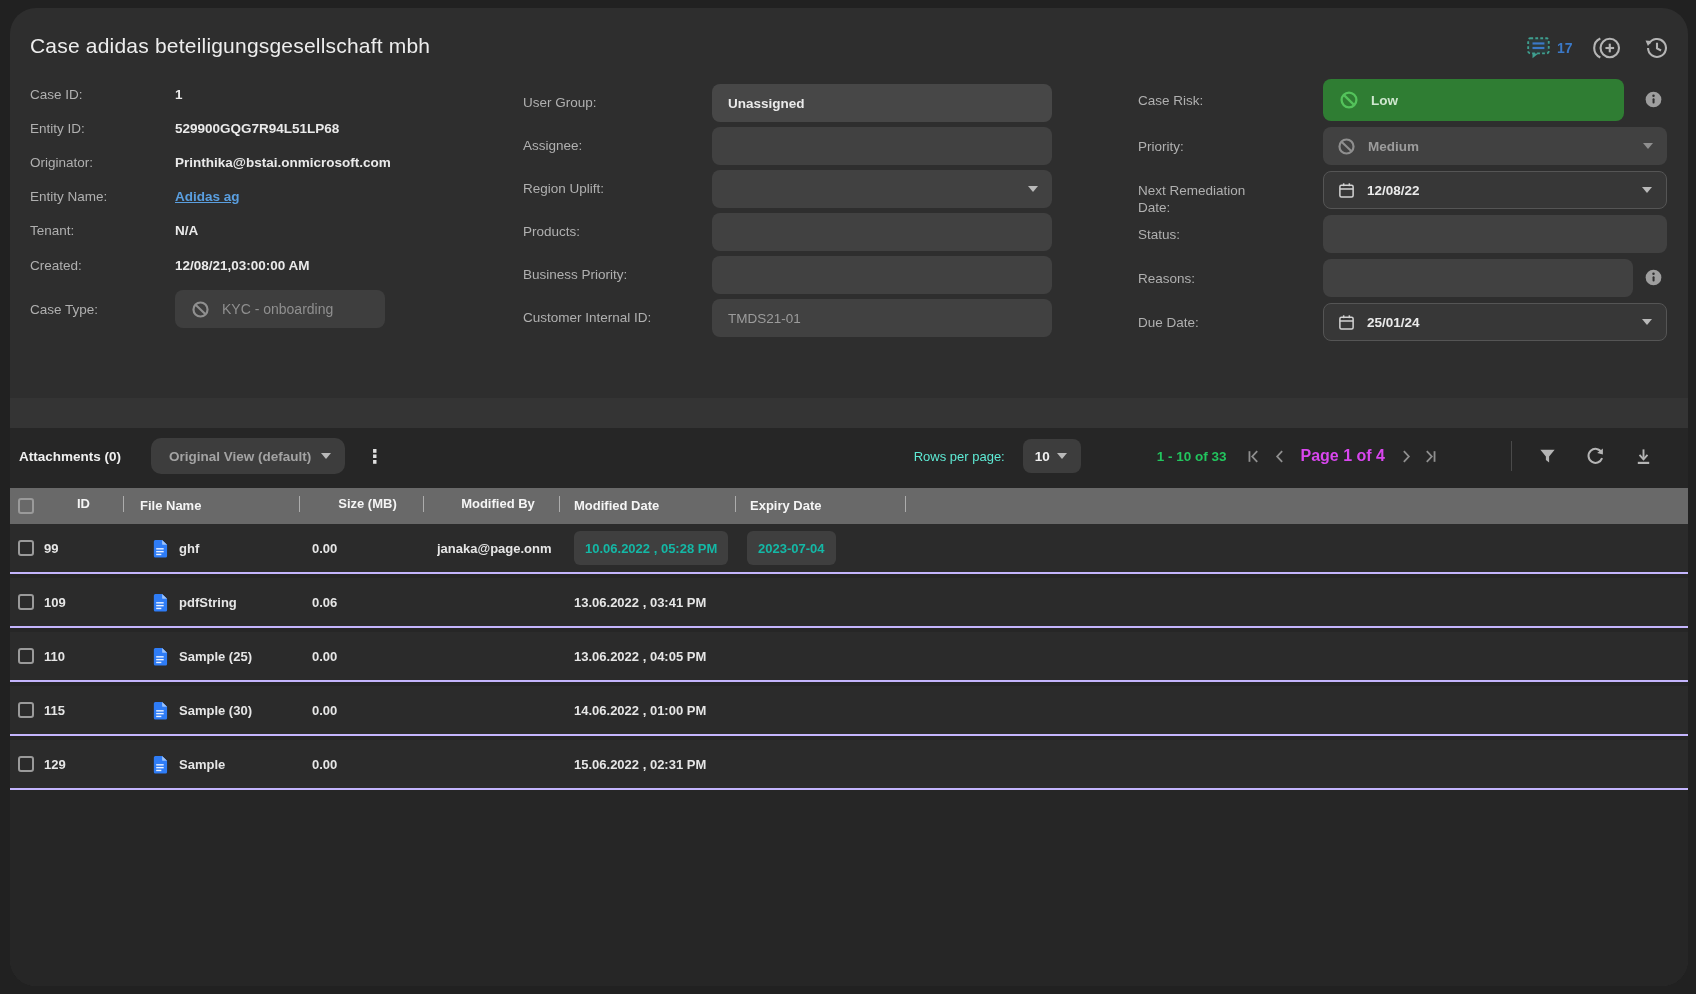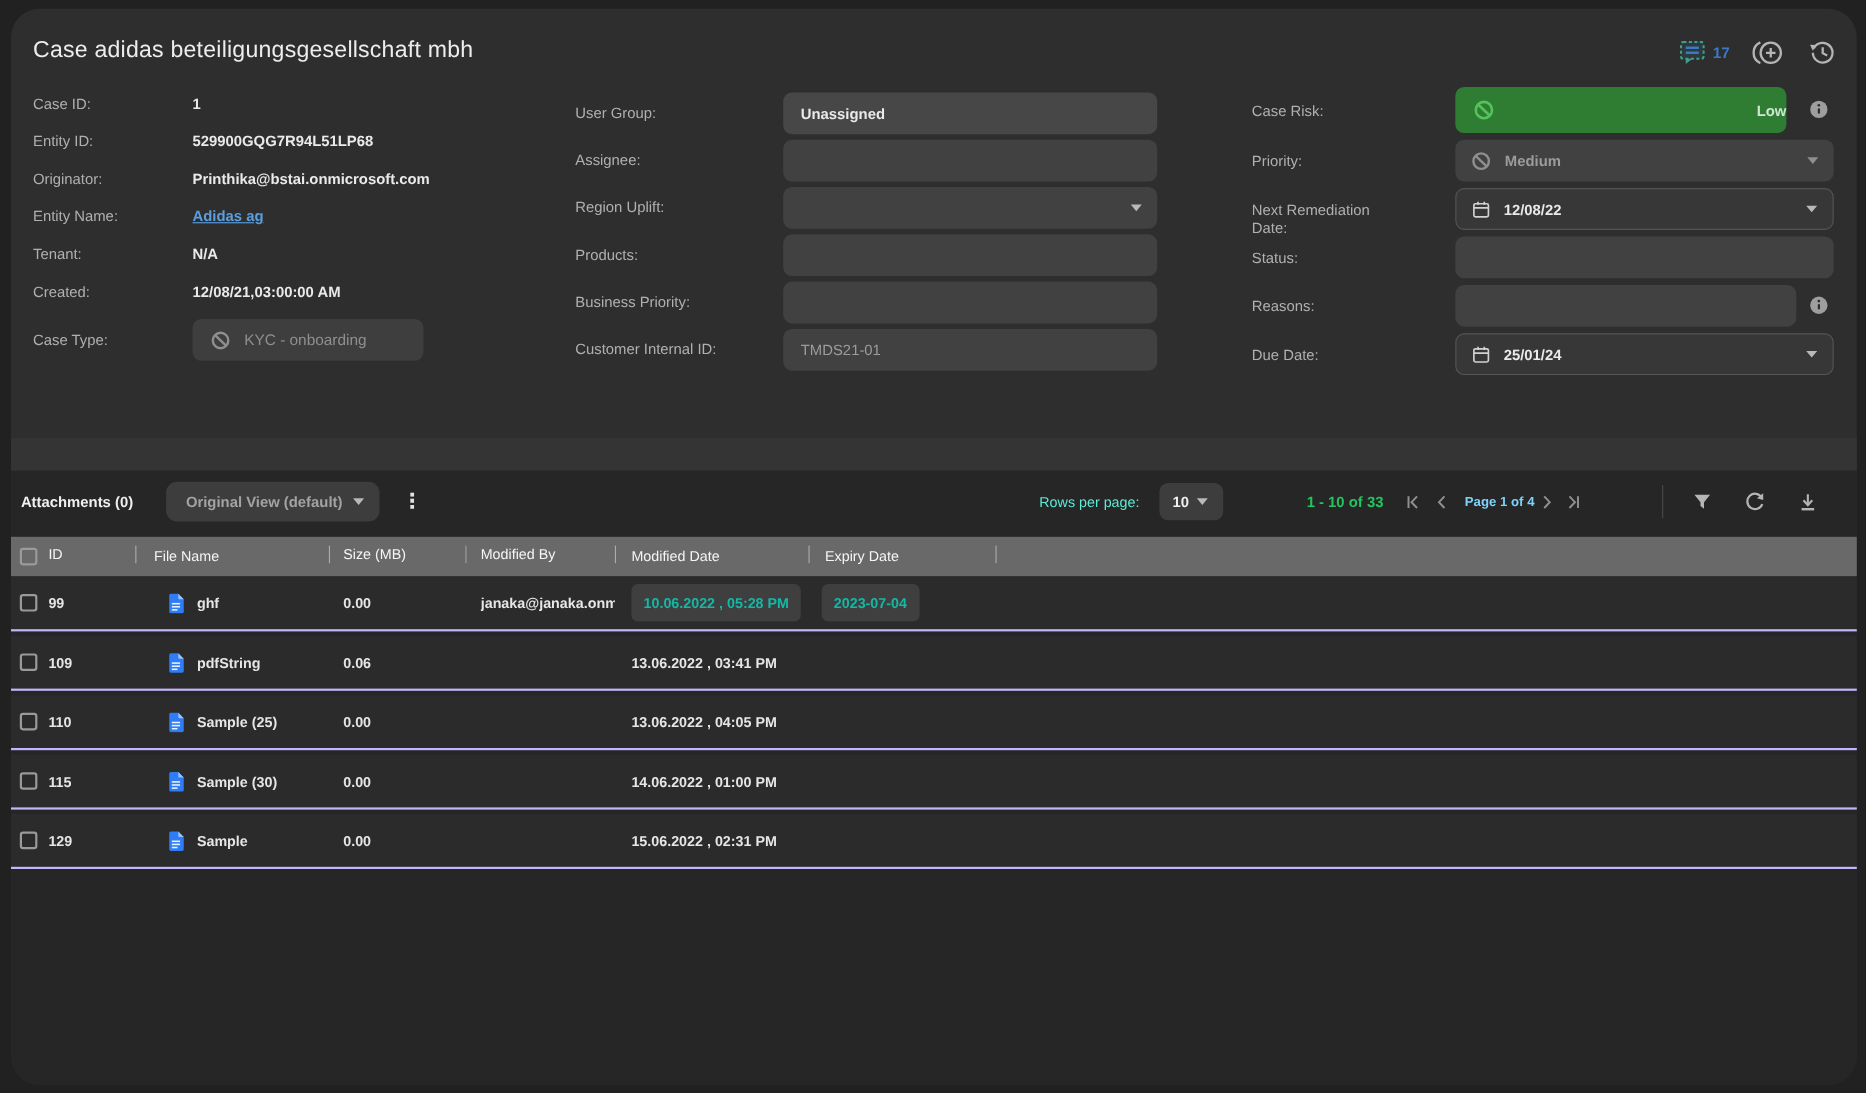--- a/index.html
+++ b/index.html
@@ -35,28 +35,28 @@
   
   .toolbar{position:absolute;left:10px;top:432px;width:1678px;height:48px;display:flex;align-items:center;padding:0 32px 0 9px;}
   .att-title{font-size:13.5px;font-weight:700;color:#f0f0f0;}
   .view-btn{margin-left:30px;height:36px;background:#3d3d3d;border-radius:10px;display:flex;align-items:center;padding:0 34px 0 18px;position:relative;}
   .view-btn .vb{font-size:13.5px;font-weight:600;color:#a3a3a3;}
   .kebab{margin-left:20px;color:#e0e0e0;font-size:19px;font-weight:700;line-height:19px;letter-spacing:0;}
   .rpp-label{margin-left:auto;font-size:13px;color:#5eead4;}
   .rpp-box{margin-left:18px;width:58px;height:34px;background:#3d3d3d;border-radius:8px;position:relative;display:flex;align-items:center;}
   .rpp-box .fv{margin-left:12px;font-size:13.5px;font-weight:700;color:#f0f0f0;}
   .range{margin-left:76px;font-size:13.5px;font-weight:600;color:#22c55e;}
-  .pgtxt{margin-left:10px;font-size:12px;font-weight:600;color:#7dd3fc;}
+  .pgtxt{margin-left:10px;margin-right:10px;font-size:16px;font-weight:600;color:#d946ef;}
   .pg-ic{display:flex;align-items:center;justify-content:center;width:22px;height:22px;}
   .tb-divider{width:1px;height:30px;background:#4a4a4a;margin-left:70px;}
   .tb-ic{display:flex;align-items:center;justify-content:center;width:26px;height:26px;margin-left:22px;}
 
   
   .thead{position:absolute;left:10px;top:488px;width:1678px;height:36px;background:#696969;display:flex;align-items:center;}
-  .hc{font-size:13px;font-weight:400;color:#f5f5f5;height:40px;line-height:36px;position:relative;white-space:nowrap;}
+  .hc{font-size:13px;font-weight:700;color:#f5f5f5;height:40px;line-height:36px;position:relative;white-space:nowrap;text-align:center;}
   .sep::before{content:"";position:absolute;left:0;top:10px;width:1px;height:16px;background:rgba(255,255,255,.45);}
   .c-check{width:34px;display:flex;align-items:center;padding-left:8px;}
   .c-id{width:79px;}
   .c-file{width:176px;padding-left:17px;display:flex;align-items:center;}
   .c-size{width:124px;padding-left:13px;}
   .c-modby{width:136px;padding-left:14px;overflow:hidden;white-space:nowrap;}
   .c-moddate{width:176px;padding-left:15px;display:flex;align-items:center;}
   .c-expiry{width:170px;padding-left:15px;display:flex;align-items:center;}
   .c-rest{flex:1;position:relative;}
   .cb{display:inline-block;width:16px;height:16px;border:2px solid #9a9a9a;border-radius:3px;background:transparent;}
@@ -180,21 +180,21 @@
       <div class="frow" style="top: 299px;">
         <span class="flabel" style="display:inline-block;width:170px;line-height:38px;">Customer Internal ID:</span>
         <span class="fieldbox" style="left:189px;top:0;width:340px;height:38px;background:#414141;">
           <span class="fv muted">TMDS21-01</span>
         </span>
       </div>
     </div>
   <div class="fcol" id="col-right" style="left:1138px;width:550px;">
       <div class="frow" style="top: 79px; align-items: flex-start;">
         <span class="flabel" style="display:inline-block;width:125px;align-self:flex-start;margin-top:13px;">Case Risk:</span>
-        <span class="fieldbox risk-badge" style="left:185px;top:0;width:301px;height:42px;justify-content:space-between;">
+        <span class="fieldbox risk-badge" style="left:185px;top:0;width:301px;height:42px;">
           <span style="margin-left:16px;display:flex;">
             <svg width="20" height="20" viewBox="0 0 20 20">
               <circle cx="10" cy="10" r="7.4" fill="none" stroke="#54c35b" stroke-width="2.3"></circle>
               <line x1="5" y1="5.2" x2="15" y2="14.8" stroke="#54c35b" stroke-width="2.3"></line>
             </svg>
           </span>
           <span class="fv">Low</span>
         </span>
         <span class="info-abs" style="left:507px;top:12px;display:flex;">
           <svg width="17" height="17" viewBox="0 0 16 16">
@@ -351,21 +351,21 @@
               <path d="M9.7 .8 l5.3 5.3 h-4.3 a1 1 0 0 1 -1 -1 z" fill="#9dc2f8"></path>
               <rect x="3.4" y="9.6" width="8" height="1.5" fill="#e9f1ff"></rect>
               <rect x="3.4" y="12.6" width="8" height="1.5" fill="#e9f1ff"></rect>
               <rect x="3.4" y="15.6" width="5.5" height="1.5" fill="#e9f1ff"></rect>
             </svg>
           </span>
           <span class="rc fn">ghf</span>
         </div>
         <div class="c-size rc">0.00</div>
         <div class="c-modby rc">
-          <span class="modby-txt">janaka@janaka.onm</span>
+          <span class="modby-txt">janaka@page.onm</span>
         </div>
         <div class="c-moddate boxed">
           <span class="cellbox">10.06.2022 , 05:28 PM</span>
         </div>
         <div class="c-expiry boxed">
           <span class="cellbox">2023-07-04</span>
         </div>
         <div class="c-rest"></div>
       </div>
       <div class="t-row">

